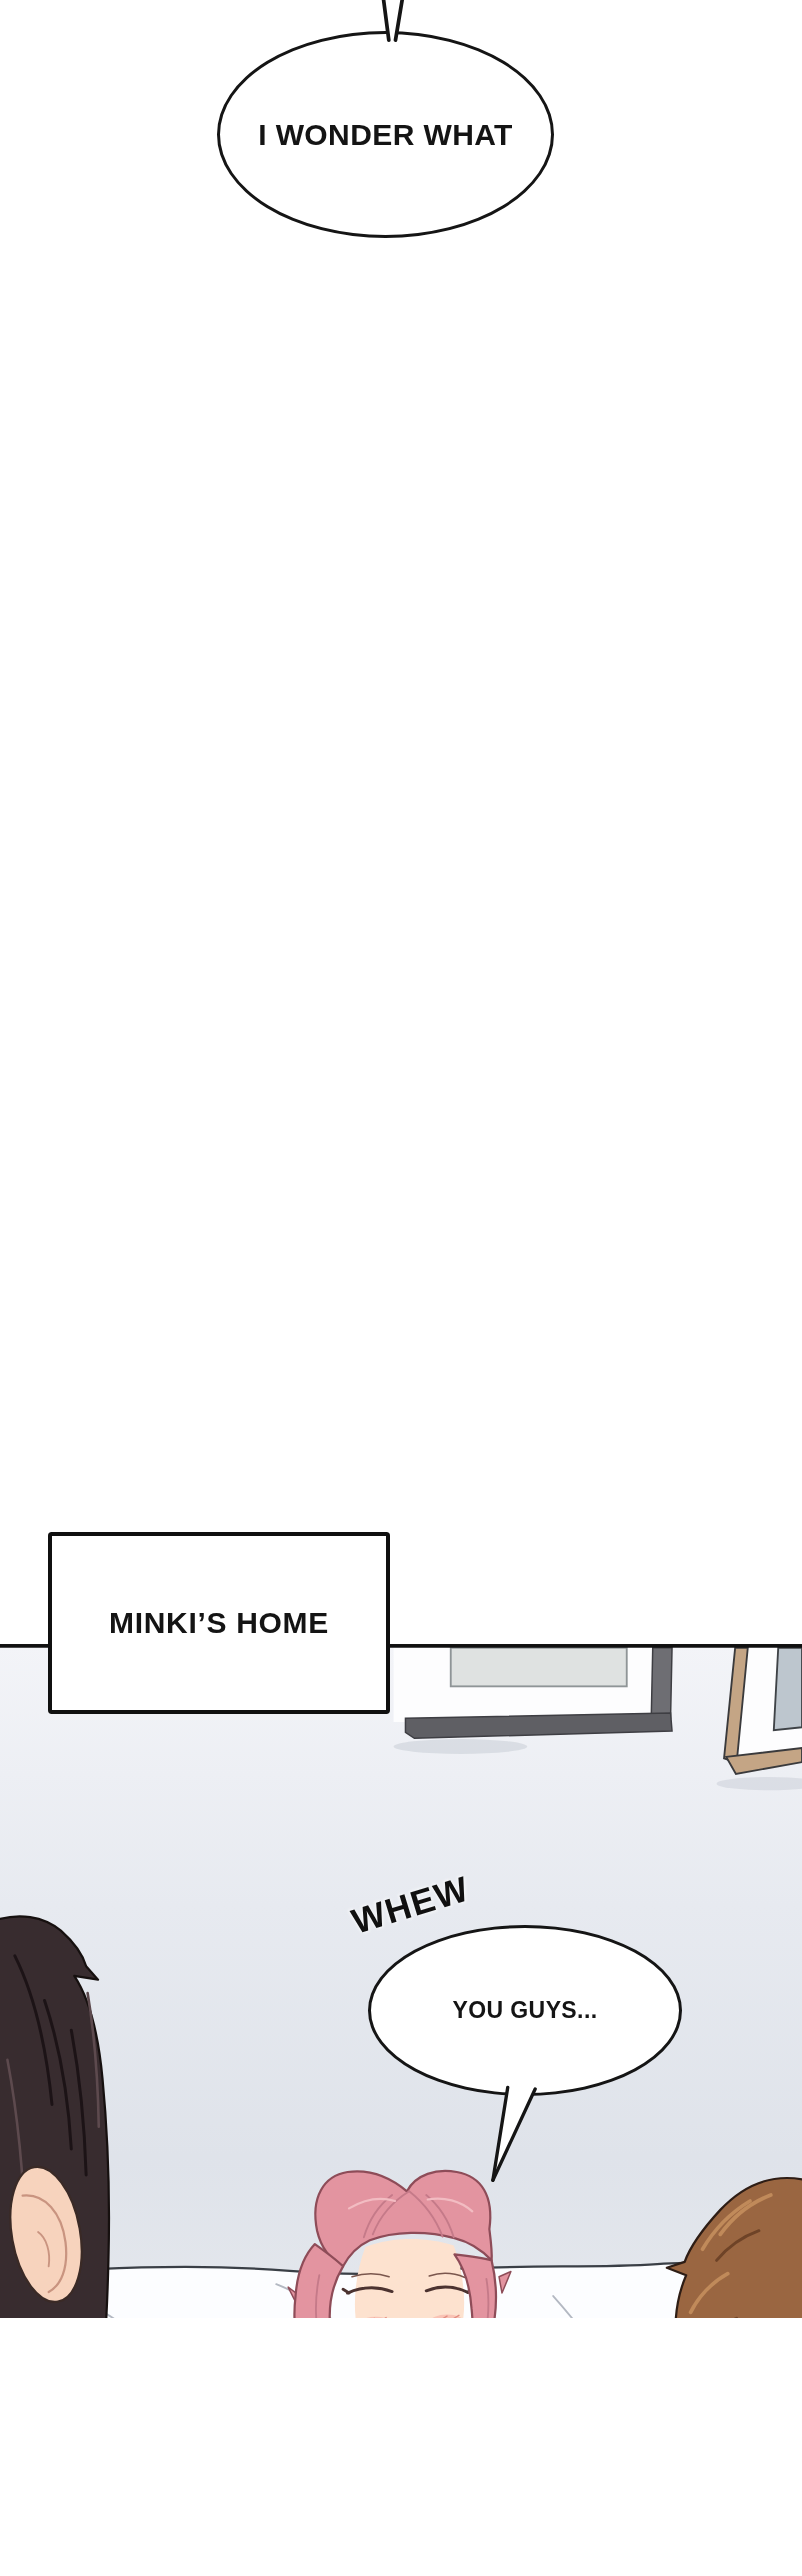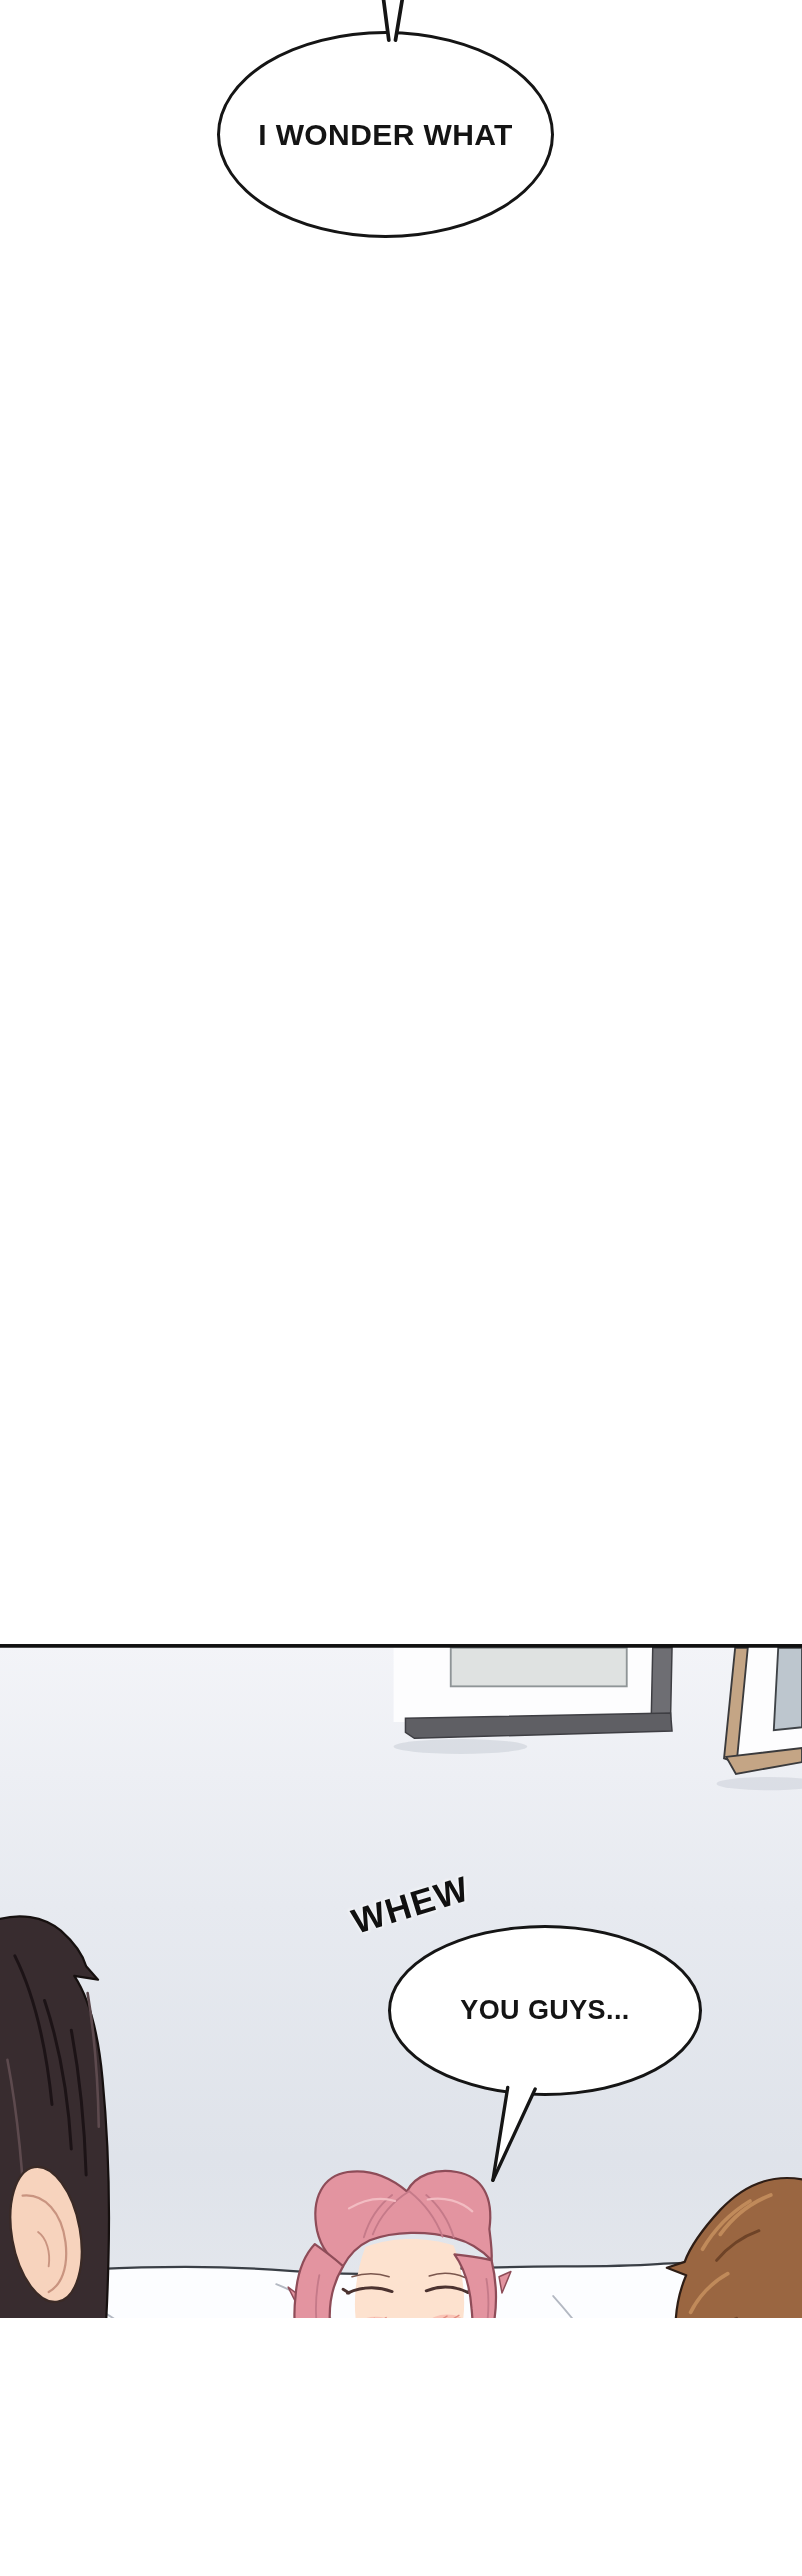--- a/index.html
+++ b/index.html
@@ -9,21 +9,21 @@
     font-family:"Liberation Sans", sans-serif;
   }
   .abs{position:absolute;}
   
   .bubble{
     background:#ffffff;border:3.7px solid #151515;border-radius:50%;
     display:flex;flex-direction:column;align-items:center;justify-content:center;
     text-align:center;color:#141414;font-weight:bold;
   }
   .bubble1{left:217px;top:31px;width:331px;height:201px;font-size:30px;line-height:1.2;letter-spacing:0.4px;z-index:2;}
-  .bubble2{left:388px;top:1925px;width:308px;height:165px;font-size:27px;letter-spacing:0.4px;z-index:5;}
+  .bubble2{left:368px;top:1925px;width:308px;height:165px;font-size:23px;letter-spacing:0.4px;z-index:5;}
   .tail1{left:368px;top:0;width:52px;height:49px;z-index:3;}
   .tail2{left:461px;top:2077px;width:89px;height:113px;z-index:6;}
   
   .caption{
     left:48px;top:1532px;width:334px;height:174px;
     background:#ffffff;border:4.5px solid #101010;border-radius:3.7px;
     display:flex;align-items:center;justify-content:center;
     font-size:30px;font-weight:bold;letter-spacing:0.7px;color:#141414;z-index:4;
   }
   
@@ -44,20 +44,23 @@
 
   <div class="abs bubble bubble1">
     <span>I WONDER WHAT</span>
   </div>
   <svg class="abs tail1" viewBox="0 0 70 66">
     <polygon points="21,0 46,0 37,58 28,58" fill="#ffffff"></polygon>
     <path d="M 21 0 L 28 54" stroke="#151515" stroke-width="5" fill="none" stroke-linecap="round"></path>
     <path d="M 46 0 L 37 54" stroke="#151515" stroke-width="5" fill="none" stroke-linecap="round"></path>
   </svg>
 
+  <div class="abs caption">
+    <span>MINKI’S HOME</span>
+  </div>
 
   <svg class="abs panel" viewBox="0 0 1080 1255">
     <defs>
       <linearGradient id="wallg" x1="0" y1="0" x2="0" y2="1">
         <stop offset="0" stop-color="#f3f4f8"></stop>
         <stop offset="0.28" stop-color="#e7eaf0"></stop>
         <stop offset="0.55" stop-color="#dfe3ea"></stop>
         <stop offset="0.8" stop-color="#e6e9ee"></stop>
         <stop offset="1" stop-color="#eceef2"></stop>
       </linearGradient>

